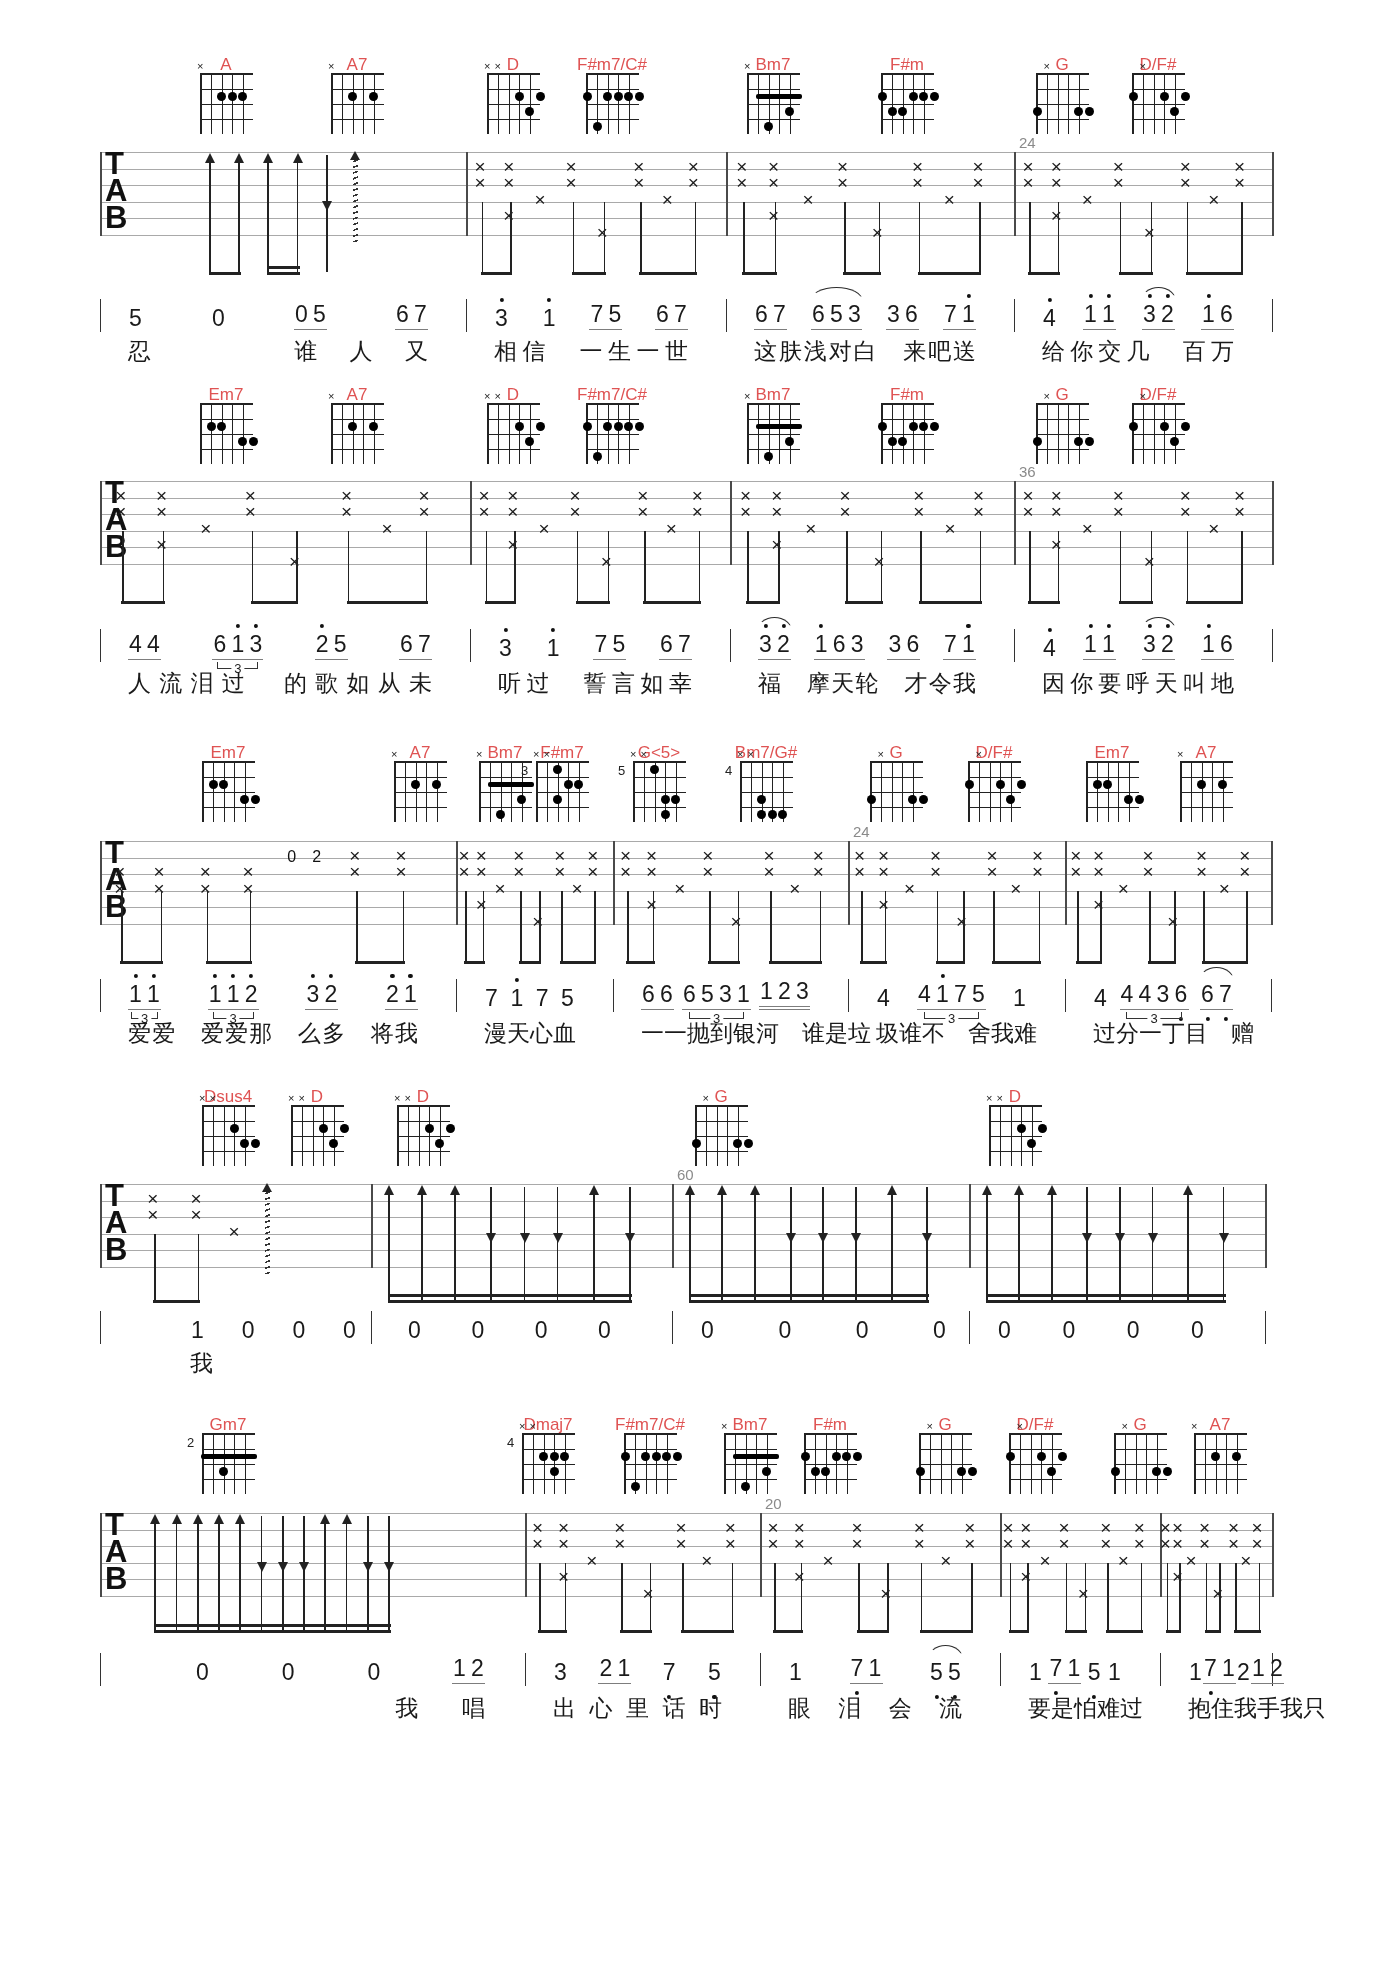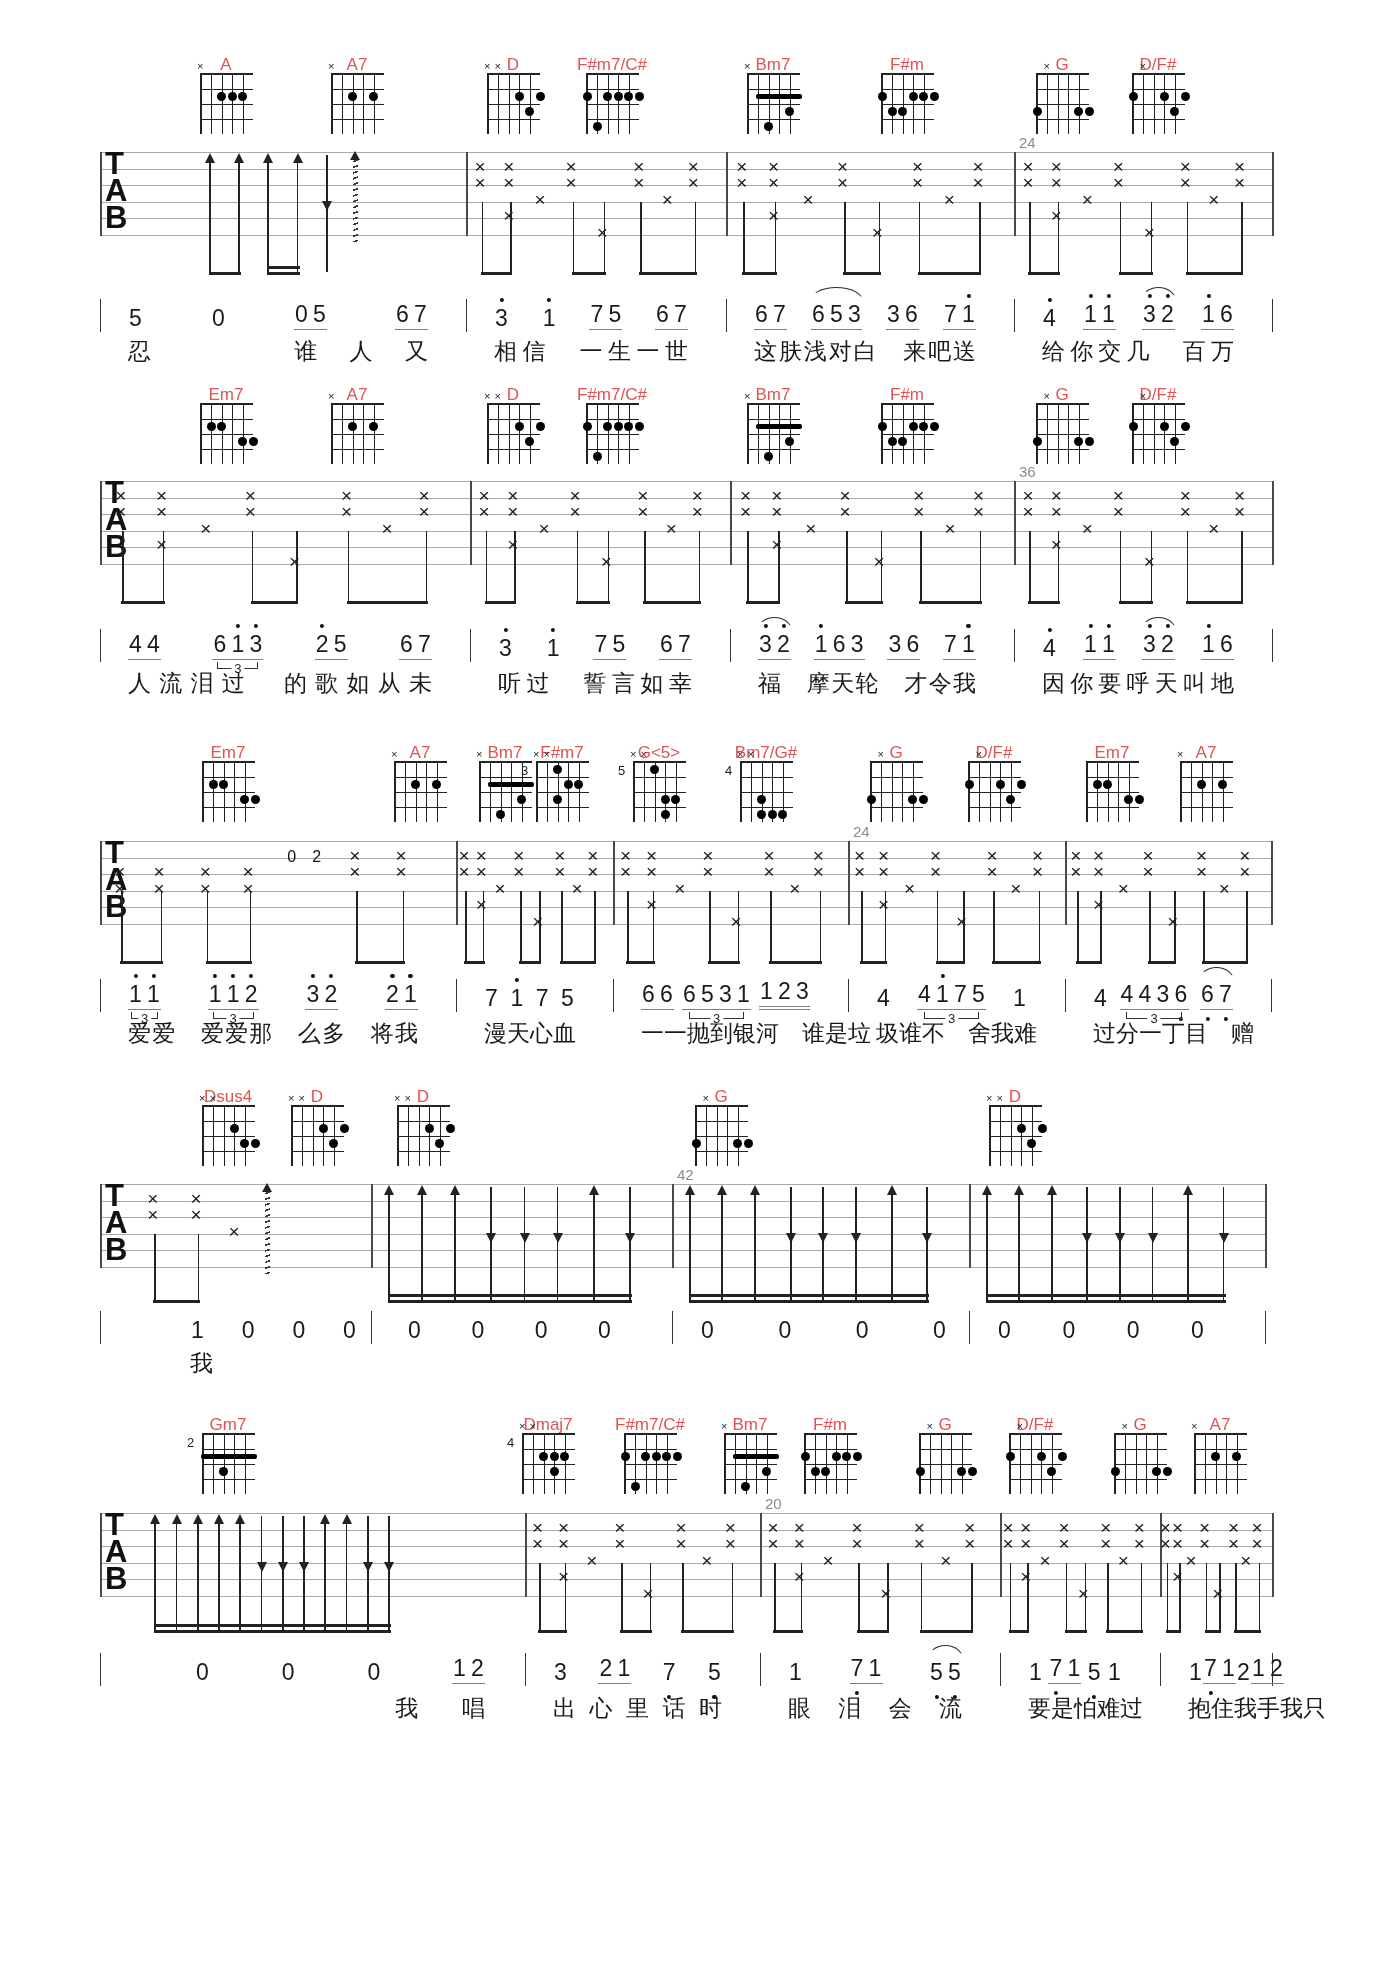--- a/index.html
+++ b/index.html
@@ -1032,21 +1032,21 @@
     <div class="sline" style="left: 100px; top: 1250px; width: 1165px;"></div>
     <div class="sline" style="left: 100px; top: 1266.5px; width: 1165px;"></div>
     <div class="clef" style="left: 105px; top: 1180px;">T</div>
     <div class="clef" style="left: 105px; top: 1207px;">A</div>
     <div class="clef" style="left: 105px; top: 1234px;">B</div>
     <div class="bar" style="left: 100px; top: 1184px; height: 83.5px;"></div>
     <div class="bar" style="left: 371px; top: 1184px; height: 83.5px;"></div>
     <div class="bar" style="left: 672px; top: 1184px; height: 83.5px;"></div>
     <div class="bar" style="left: 969px; top: 1184px; height: 83.5px;"></div>
     <div class="bar" style="left: 1265px; top: 1184px; height: 83.5px;"></div>
-    <div class="mnum" style="left: 677px; top: 1166px;">42</div>
+    <div class="mnum" style="left: 677px; top: 1166px;">60</div>
     <div class="xmark" style="left: 147.2px; top: 1188.5px;">×</div>
     <div class="xmark" style="left: 147.2px; top: 1205px;">×</div>
     <div class="stem" style="left: 154.2px; top: 1234px; height: 66px;"></div>
     <div class="xmark" style="left: 190.56px; top: 1188.5px;">×</div>
     <div class="xmark" style="left: 190.56px; top: 1205px;">×</div>
     <div class="stem" style="left: 197.56px; top: 1234px; height: 66px;"></div>
     <div class="xmark" style="left: 228.5px; top: 1221.5px;">×</div>
     <div class="squig" style="left: 265.02px; top: 1187px; height: 86.5px;">
       <b></b>
     </div>

